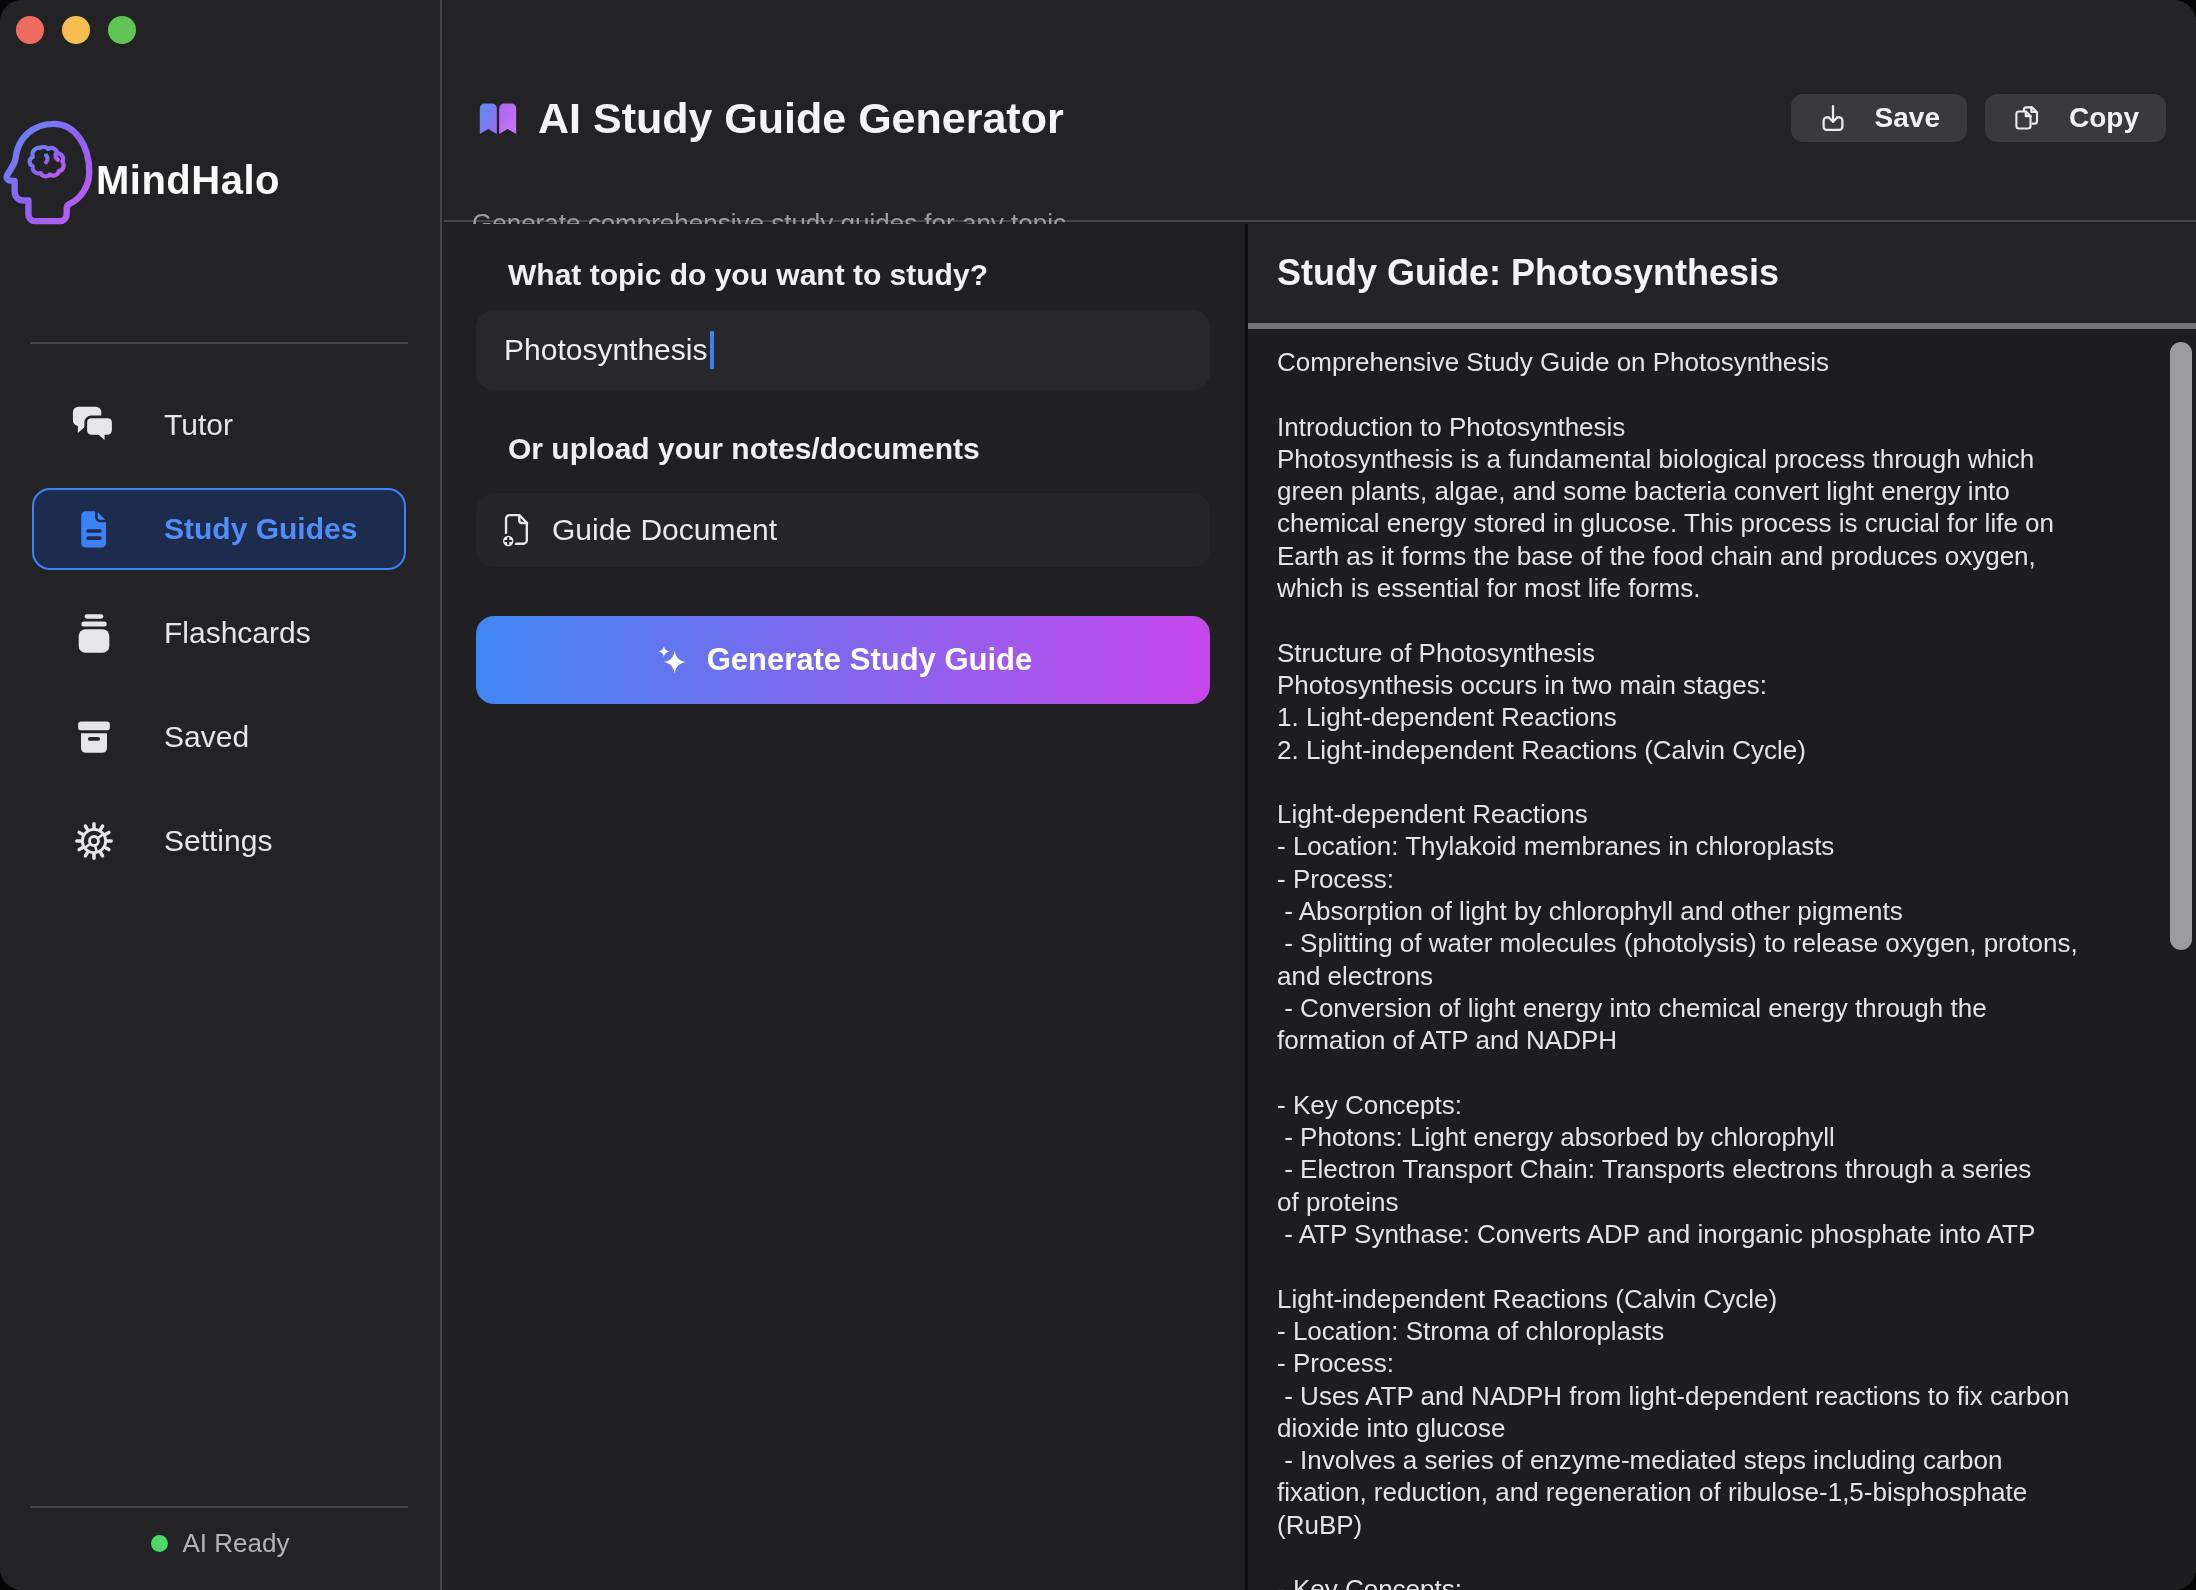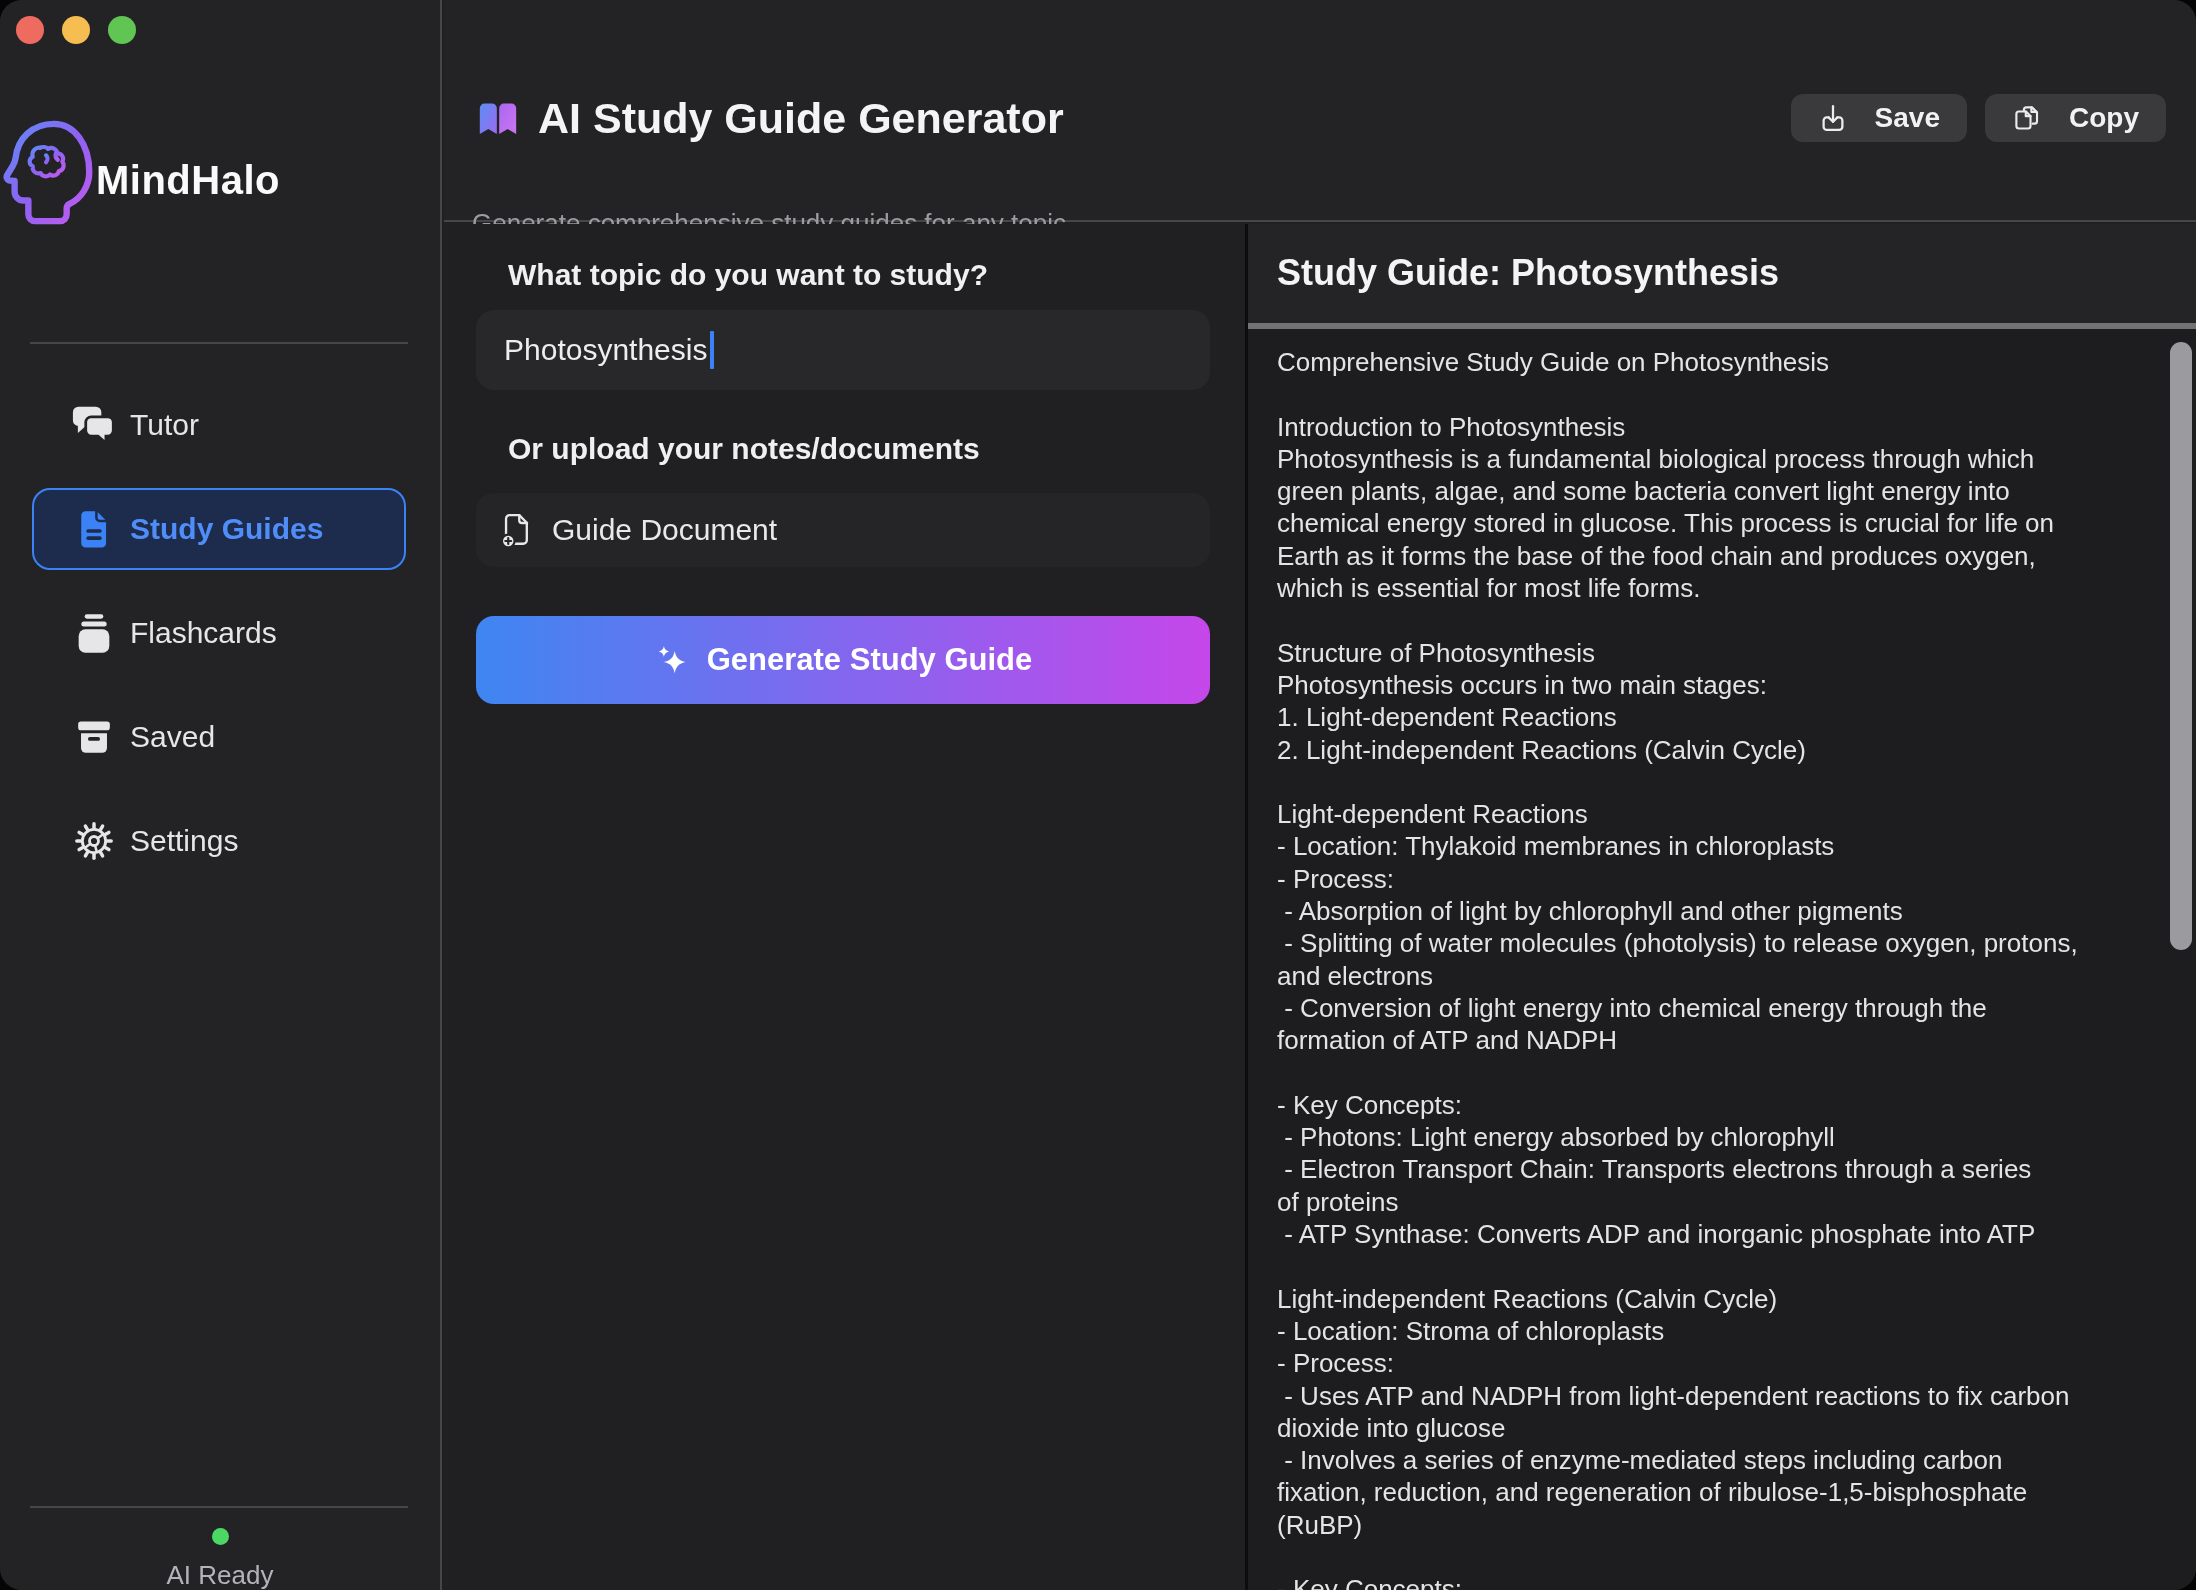--- a/index.html
+++ b/index.html
@@ -17,27 +17,27 @@
   .light.green { background:#61c554; }
 
   .logo-wrap { position:absolute; top:118px; left:0; width:100%; display:flex; align-items:center; }
   .brand { margin-top:14px; font-size:40px; font-weight:700; color:#fafafa; letter-spacing:0.5px; }
 
   .side-div { position:absolute; left:30px; right:32px; height:2px; background:#464649; }
   .side-div.top { top:342px; }
   .side-div.bottom { top:1506px; }
 
   .nav { position:absolute; top:384px; left:32px; right:34px; display:flex; flex-direction:column; gap:22px; }
-  .nav-item { height:82px; display:flex; align-items:center; gap:12px; padding-left:36px; border-radius:18px; border:2px solid transparent; cursor:default; }
+  .nav-item { height:82px; display:flex; align-items:center; gap:46px; padding-left:36px; border-radius:18px; border:2px solid transparent; cursor:default; }
   .nav-item.active { background:#1d2c4c; border-color:#3b82f6; }
   .nav-icon { width:48px; display:flex; justify-content:center; align-items:center; }
   .nav-label { font-size:30px; color:#e6e6e8; }
   .nav-item.active .nav-label { color:#4f8df8; font-weight:700; }
 
-  .status { position:absolute; top:1528px; left:0; width:100%; display:flex; justify-content:center; align-items:center; gap:15px;flex-direction:column; }
+  .status { position:absolute; top:1528px; left:0; width:100%; display:flex; justify-content:center; align-items:center; gap:15px; }
   .status-dot { width:17px; height:17px; border-radius:50%; background:#4bd865; }
   .status-label { font-size:26px; color:#b4b4b8; }
 
   
   .main { position:absolute; left:444px; top:0; right:0; bottom:0; }
   .header { position:absolute; top:0; left:0; right:0; height:222px; background:#232326; border-bottom:2px solid #464649; }
   .header-icon { position:absolute; left:32px; top:102px; }
   .header-title { position:absolute; left:94px; top:94px; font-size:43px; font-weight:800; color:#f4f4f6; }
   .header-sub { position:absolute; left:28px; top:160px; font-size:26px; color:#9d9da1;margin-top:48px; }
   .header-actions { position:absolute; top:94px; right:30px; display:flex; gap:18px; }

